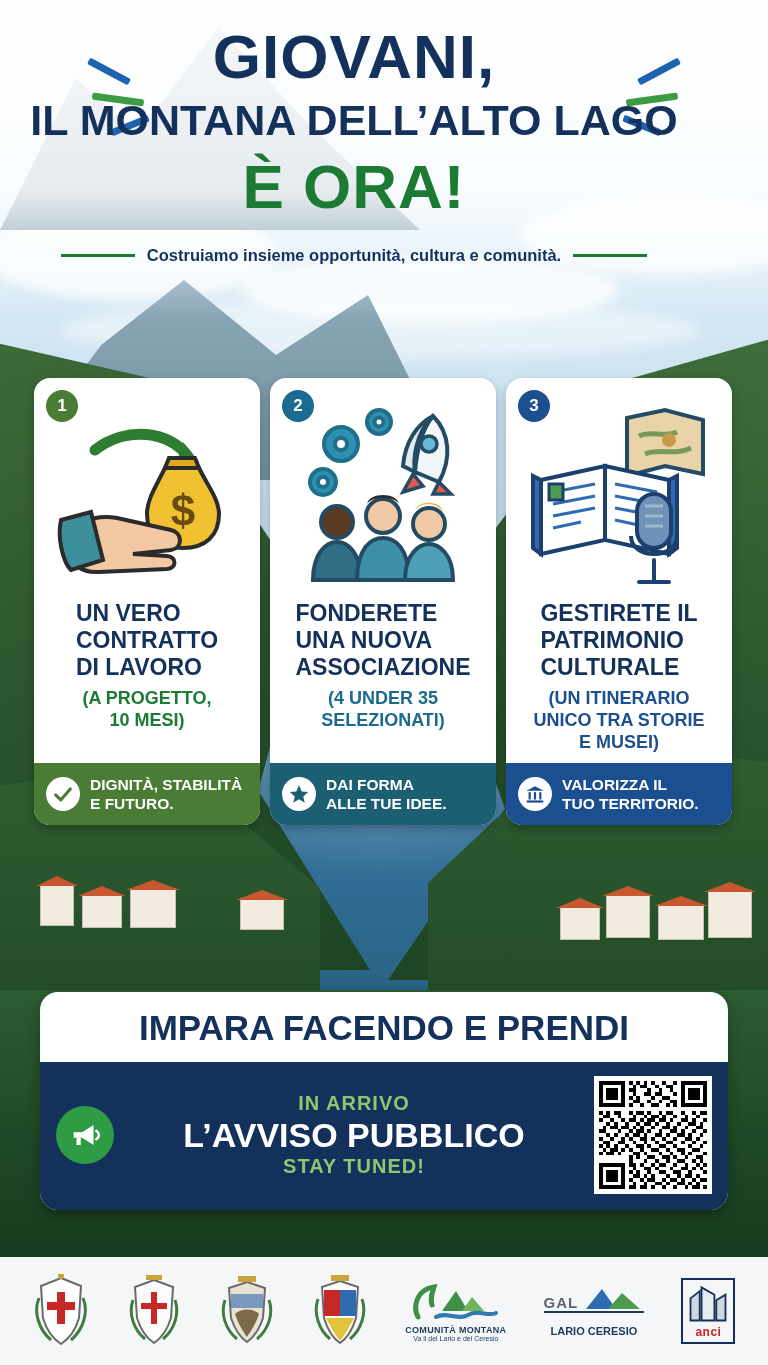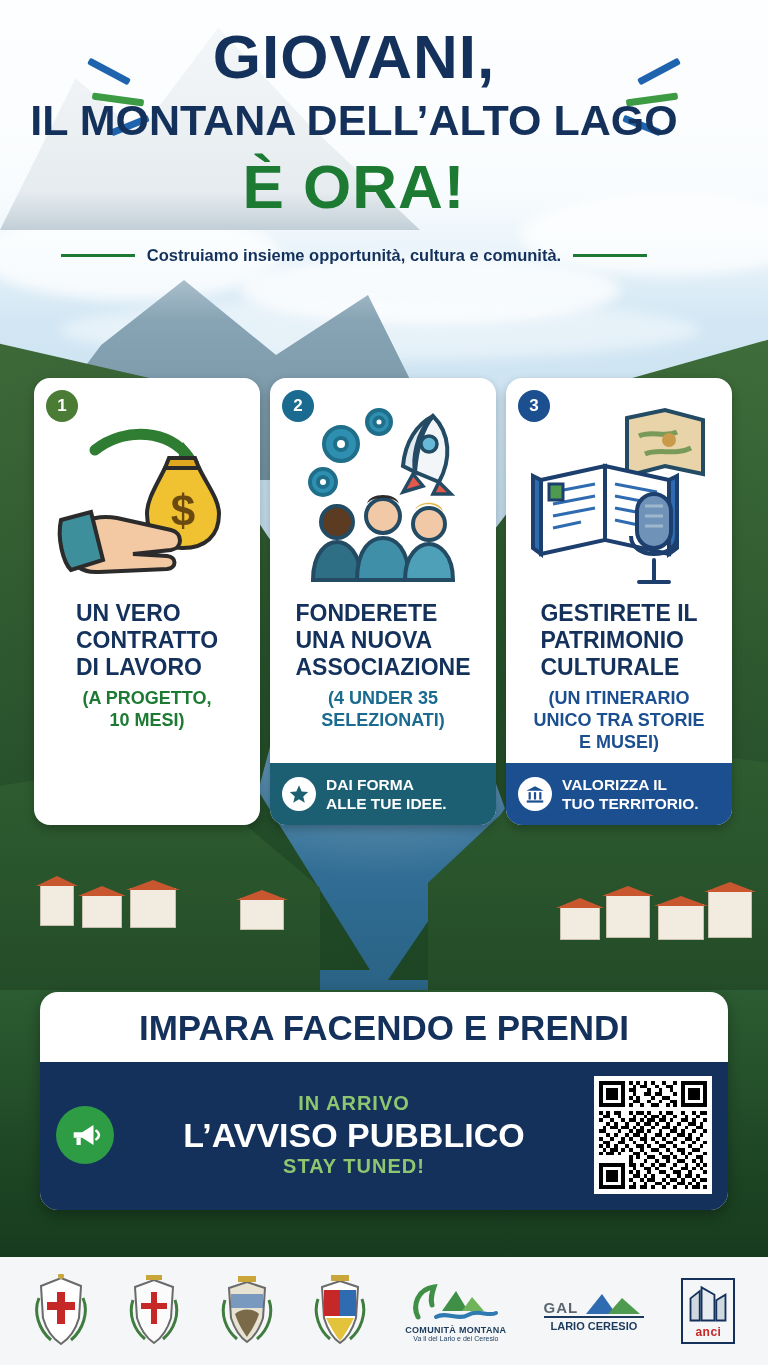--- a/index.html
+++ b/index.html
@@ -188,21 +188,21 @@
     position: absolute; left: 0; bottom: 0; width: 768px; height: 108px;
     display: flex; align-items: center; justify-content: space-around;
     padding: 0 14px;
   }
   .crest { width: 56px; height: 74px; position: relative; }
   .logo-txt { text-align: center; color: #1b3a5c; }
   .cm-name { font-size: 9px; font-weight: bold; letter-spacing: .3px; }
   .cm-sub { font-size: 7px; }
   .gal-box { text-align: center; }
   .gal-top { font-size: 15px; font-weight: bold; color: #5b6670; letter-spacing: 1px; }
-  .gal-bot { font-size: 11px; font-weight: bold; color: #1b3a5c; border-top: 2px solid #1b3a5c; padding-top: 2px; }
+  .gal-bot { font-size: 11px; font-weight: bold; color: #1b3a5c; border-top: 2px solid #1b3a5c; padding-top: 12px; }
   .anci-box {
     width: 54px; height: 66px; border: 2px solid #14315c; position: relative;
     display: flex; align-items: flex-end; justify-content: center;
   }
   .anci-word {
     font-size: 12px; font-weight: bold; color: #c62828; letter-spacing: .5px;
     margin-bottom: 3px;
   }
 </style>
 </head>
@@ -282,20 +282,28 @@
           <ellipse cx="128" cy="66" rx="9" ry="6" fill="#e8b322"></ellipse>
           <path d="M118 72 C108 92 100 104 100 118 C100 140 114 152 136 152 C158 152 172 140 172 118 C172 104 162 92 152 72 Z" fill="#f0c130" stroke="#2b2b2b" stroke-width="4"></path>
           <path d="M118 72 L152 72 L148 62 L122 62 Z" fill="#e0a81f" stroke="#2b2b2b" stroke-width="4"></path>
           <text x="136" y="130" font-size="44" font-family="Liberation Sans, sans-serif" font-weight="bold" fill="#6b4a10" text-anchor="middle">$</text>
           <path d="M22 150 C22 128 46 118 70 122 L124 134 C136 137 136 152 124 154 L86 158 L120 160 C130 161 130 172 120 173 L52 176 C34 177 22 168 22 150 Z" fill="#f3c9a4" stroke="#2b2b2b" stroke-width="4"></path>
           <path d="M14 124 L44 116 L56 164 L24 174 C16 166 10 142 14 124 Z" fill="#3e8f9c" stroke="#2b2b2b" stroke-width="4"></path>
         </svg>
       </div>
       <div class="card-title">UN VERO<br>CONTRATTO<br>DI LAVORO</div>
       <div class="card-note" style="color:#1c7a32;">(A PROGETTO,<br>10 MESI)</div>
+    </div>
+    <div class="card-foot" style="background:#4a7c35;">
+      <div class="foot-ico">
+        <svg viewBox="0 0 24 24" width="22" height="22">
+            <path d="M4 13 L9.5 18.5 L20 6.5" stroke="#4a7c35" stroke-width="3.4" fill="none" stroke-linecap="round" stroke-linejoin="round"></path>
+          </svg>
+      </div>
+      <div class="foot-text">DIGNITÀ, STABILITÀ<br>E FUTURO.</div>
     </div>
   </div>
 
   <div class="card">
     <div class="card-body">
       <div class="badge" style="background:#1b6a8f;">2</div>
       <div class="art">
         <svg viewBox="0 0 200 200" width="200" height="200" style="display:block;margin:0 auto;">
           <g stroke="#1f6f8b" stroke-width="4" fill="#2f8fb0">
             <circle cx="58" cy="48" r="17"></circle>

